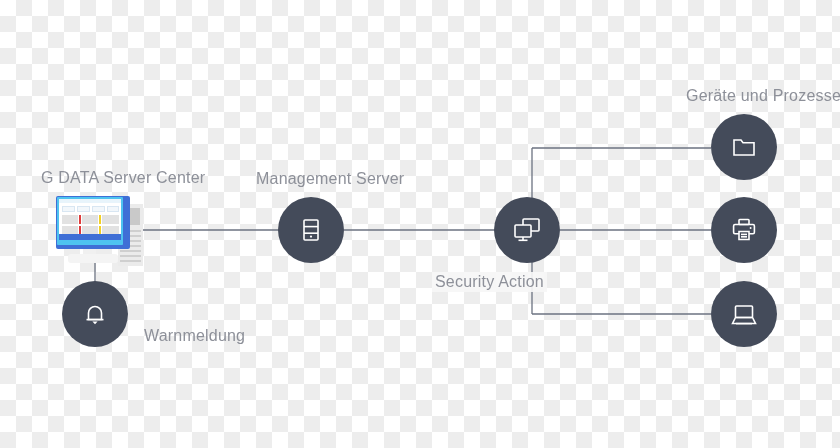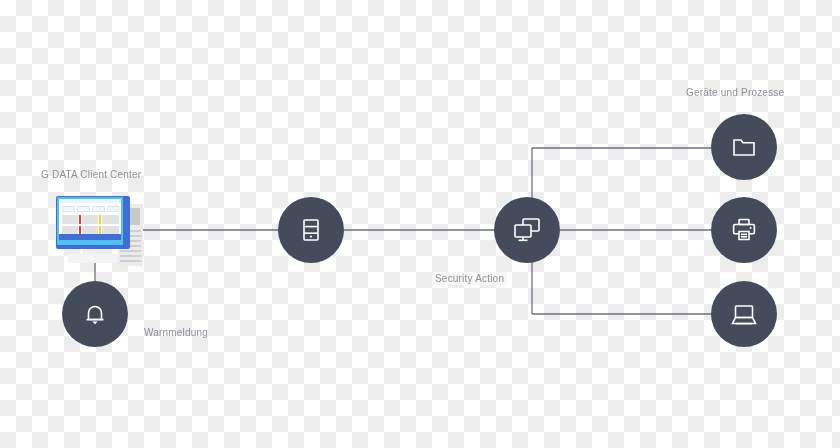--- a/index.html
+++ b/index.html
@@ -23,21 +23,21 @@
     width:66px;height:66px;
     border-radius:50%;
     background:#444b5a;
     display:flex;align-items:center;justify-content:center;
   }
   .node svg{display:block;}
 
   .label{
     position:absolute;
     color:#8d9099;
-    font-size:10px;
+    font-size:16px;
     letter-spacing:.2px;
     white-space:nowrap;
   }
   .label.boxed{
     background:rgba(246,246,246,.92);
     padding:1px 3px;
   }
 
   
   #workstation{position:absolute;left:56px;top:196px;width:92px;height:78px;}
@@ -199,22 +199,23 @@
   <div class="node" style="left:711px;top:281px">
     <span>
       <svg width="34" height="30" viewBox="0 0 34 30" fill="none" stroke="#ffffff" stroke-width="1.6">
         <rect x="8.5" y="7" width="17" height="11.5" rx="1"></rect>
         <path d="M5.5 24.5 L8.5 18.5 h17 l3 6 z"></path>
         <line x1="9" y1="24.6" x2="25" y2="24.6"></line>
       </svg>
     </span>
   </div>
 
-  <div class="label" style="left:41px;top:169px">G DATA Client Center</div>
-
+  <div class="label" style="left:41px;top:169px">G DATA Server Center</div>
+
+  <div class="label" style="left:256px;top:170px">Management Server</div>
 
   <div class="label boxed" style="left:432px;top:272px">Security Action</div>
 
   <div class="label" style="left:144px;top:327px">Warnmeldung</div>
 
   <div class="label" style="left:686px;top:87px">Geräte und Prozesse</div>
 
 </div>
 
 </body></html>

